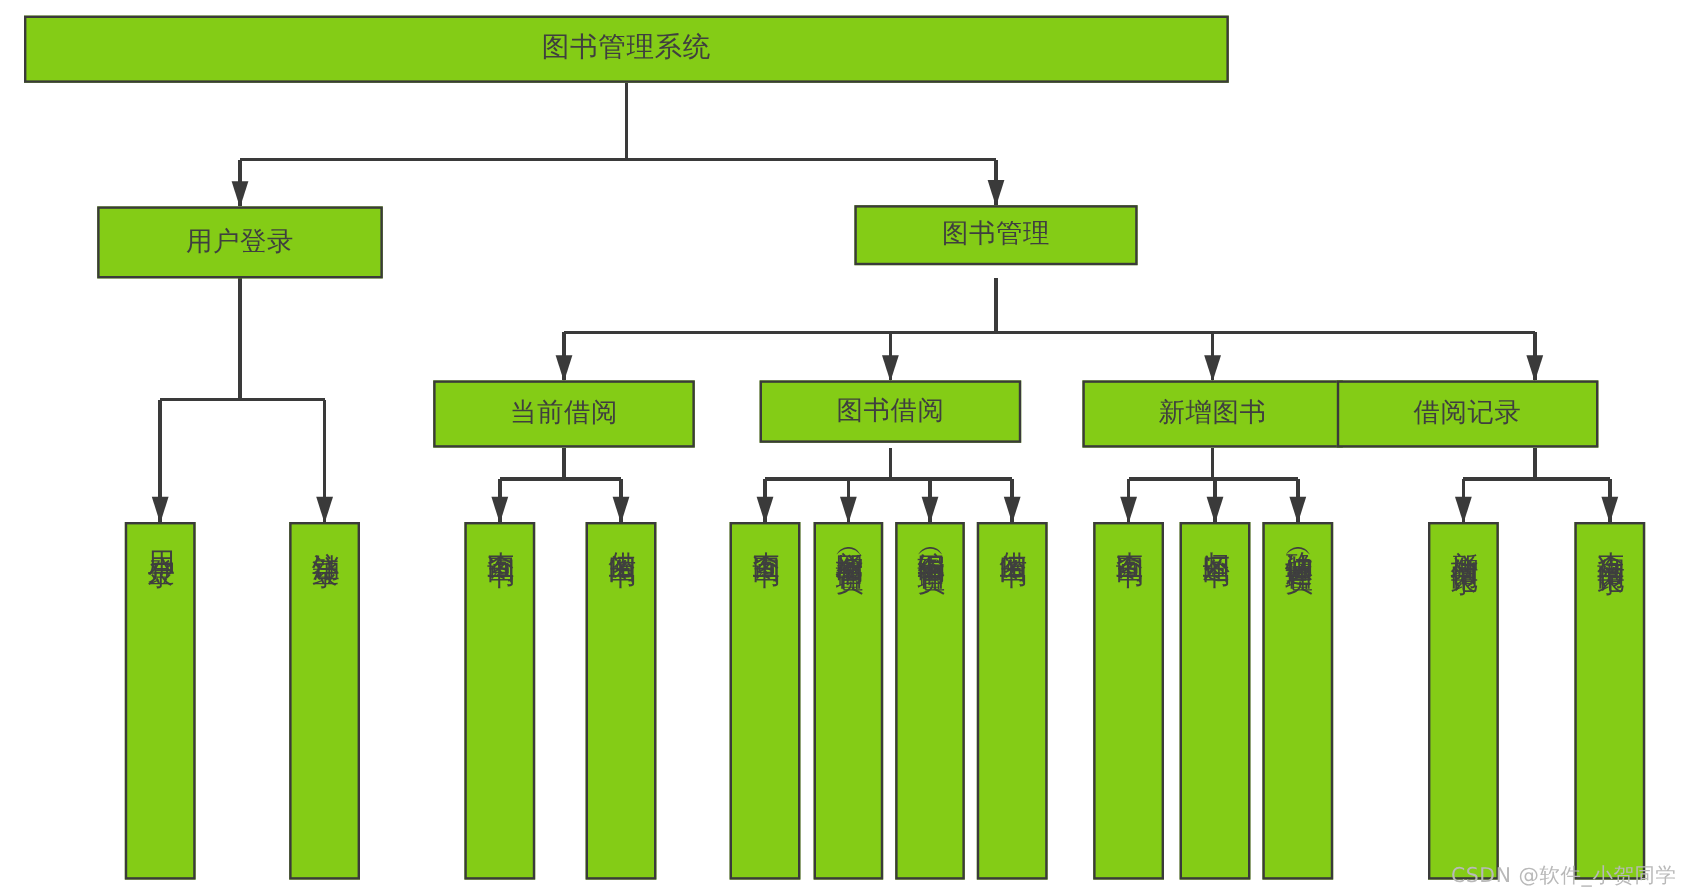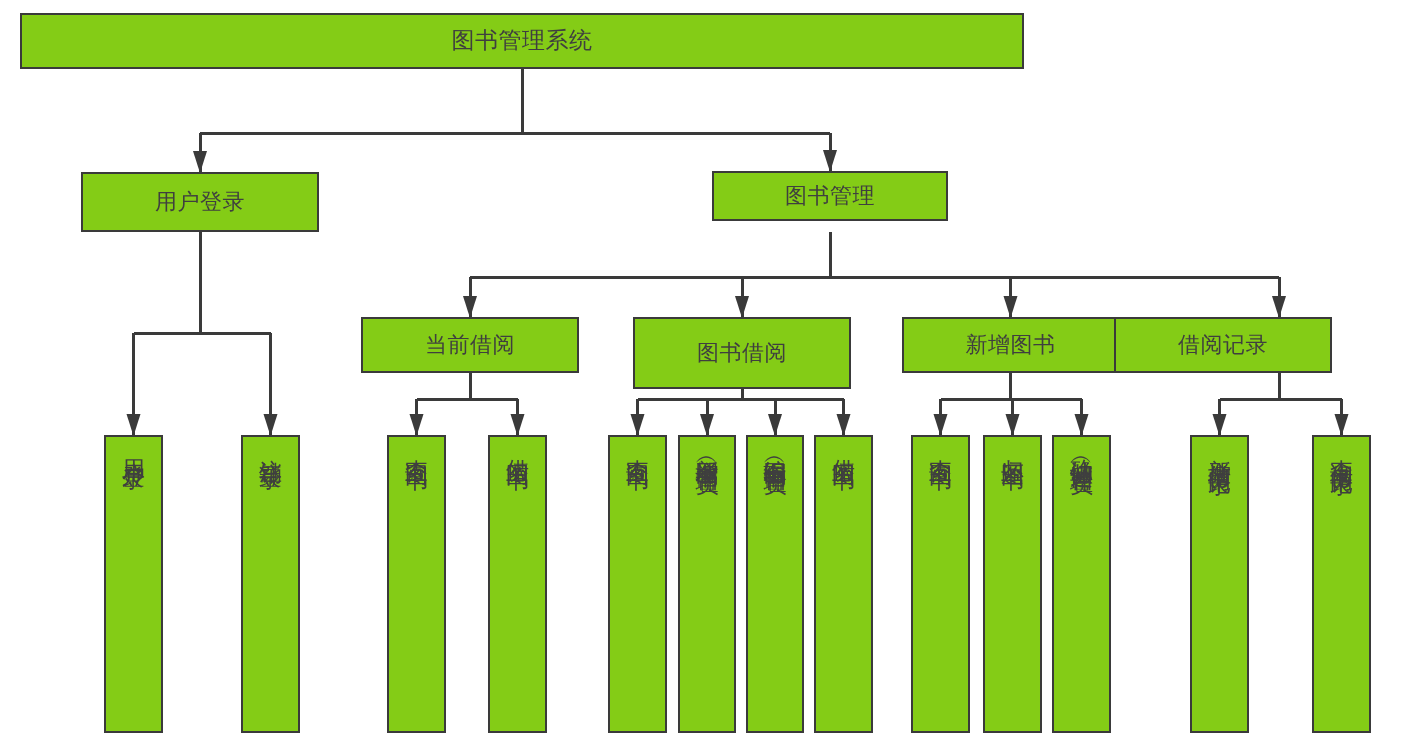--- a/index.html
+++ b/index.html
@@ -138,21 +138,21 @@
       </div>
       <div class="node horiz" style="left: 81px; top: 172px; width: 238px; height: 60px;">
         <span class="label">用户登录</span>
       </div>
       <div class="node horiz" style="left: 712px; top: 171px; width: 236px; height: 50px;">
         <span class="label">图书管理</span>
       </div>
       <div class="node horiz" style="left: 361px; top: 317px; width: 218px; height: 56px;">
         <span class="label">当前借阅</span>
       </div>
-      <div class="node horiz" style="left: 633px; top: 317px; width: 218px; height: 72px;">
+      <div class="node horiz" style="left: 633px; top: 317px; width: 218px; height: 52px;">
         <span class="label">图书借阅</span>
       </div>
       <div class="node horiz" style="left: 902px; top: 317px; width: 217px; height: 56px;">
         <span class="label">新增图书</span>
       </div>
       <div class="node horiz" style="left: 1114px; top: 317px; width: 218px; height: 56px;">
         <span class="label">借阅记录</span>
       </div>
       <div class="node vert" style="left: 104px; top: 435px; width: 59px; height: 298px;">
         <span class="label">用户登录</span>
@@ -187,13 +187,14 @@
       <div class="node vert tall" style="left: 1052px; top: 435px; width: 59px; height: 298px;">
         <span class="label">确认归还（管理员）</span>
       </div>
       <div class="node vert" style="left: 1190px; top: 435px; width: 59px; height: 298px;">
         <span class="label">新增借阅记录</span>
       </div>
       <div class="node vert" style="left: 1312px; top: 435px; width: 59px; height: 298px;">
         <span class="label">查询借阅记录</span>
       </div>
     </div>
+  <div id="watermark">CSDN @软件_小贺同学</div>
 </div>
 
 </body></html>

